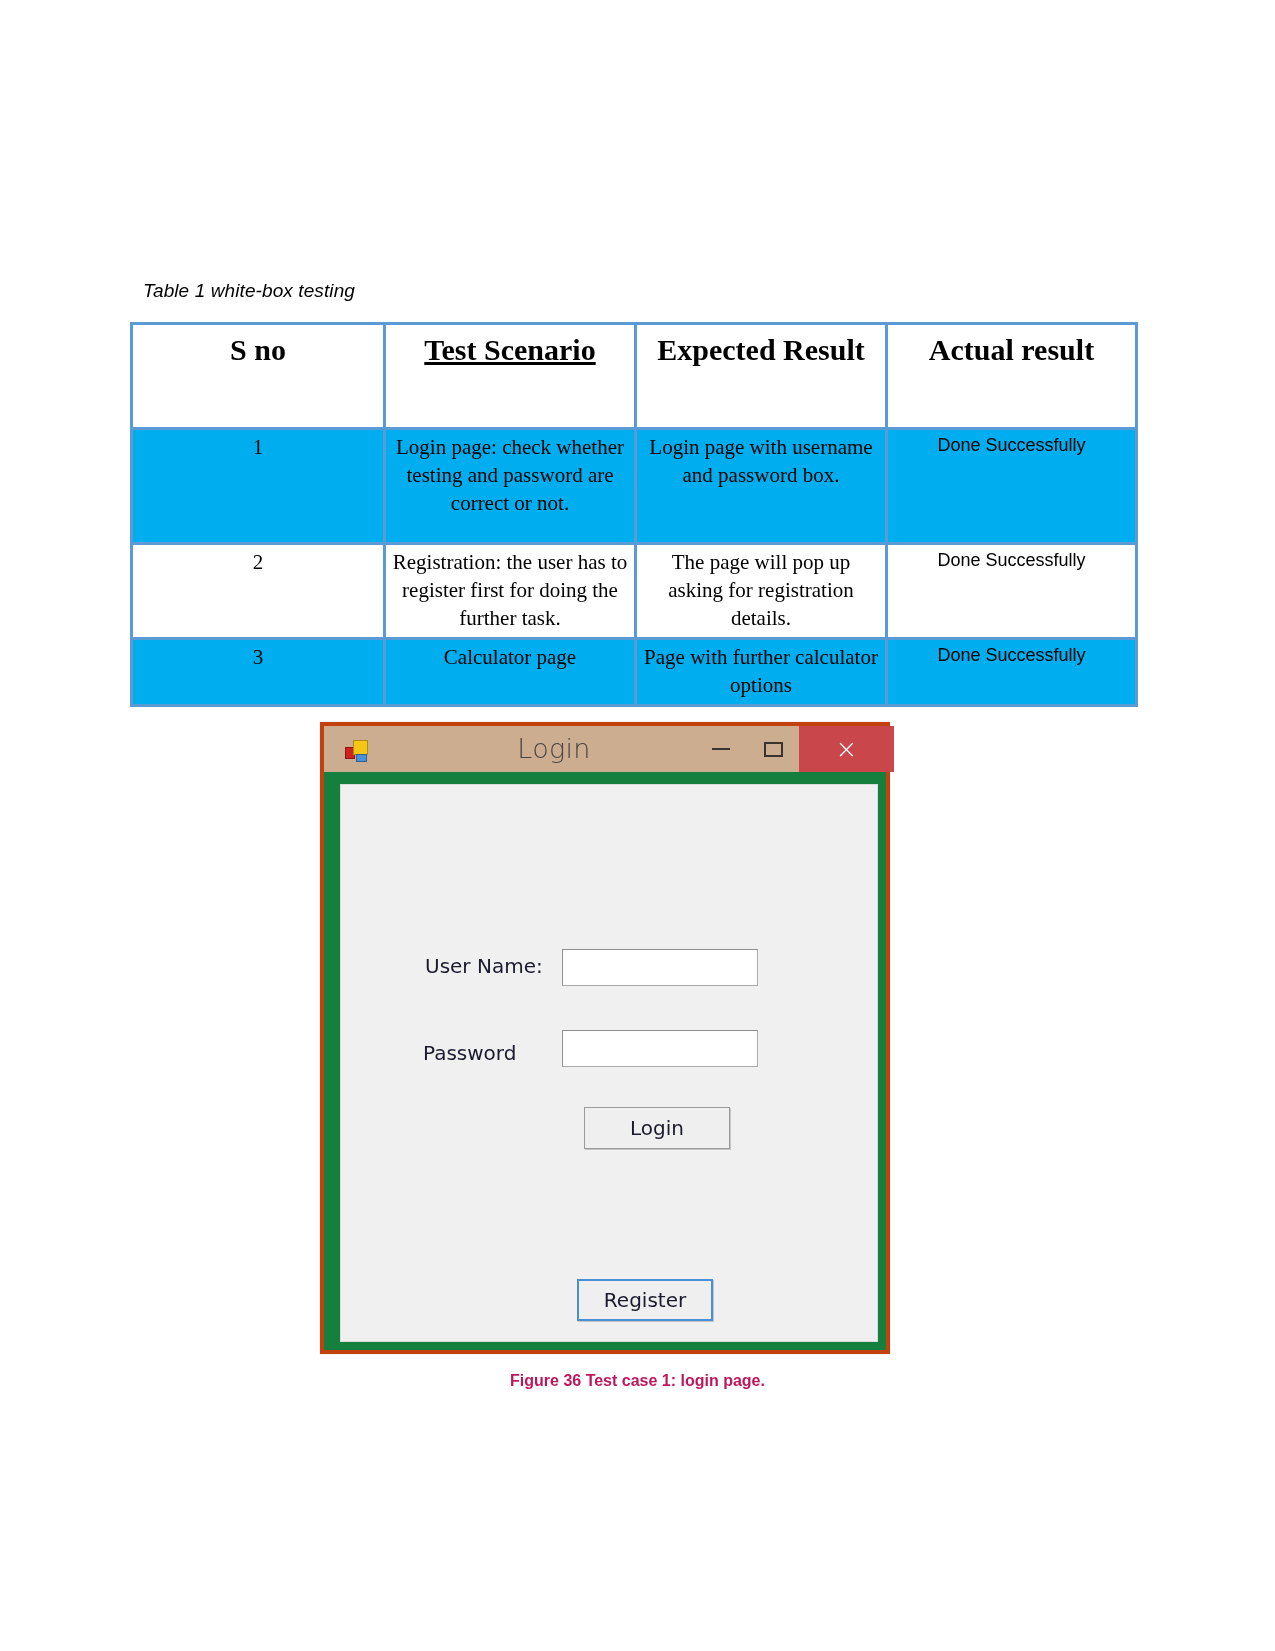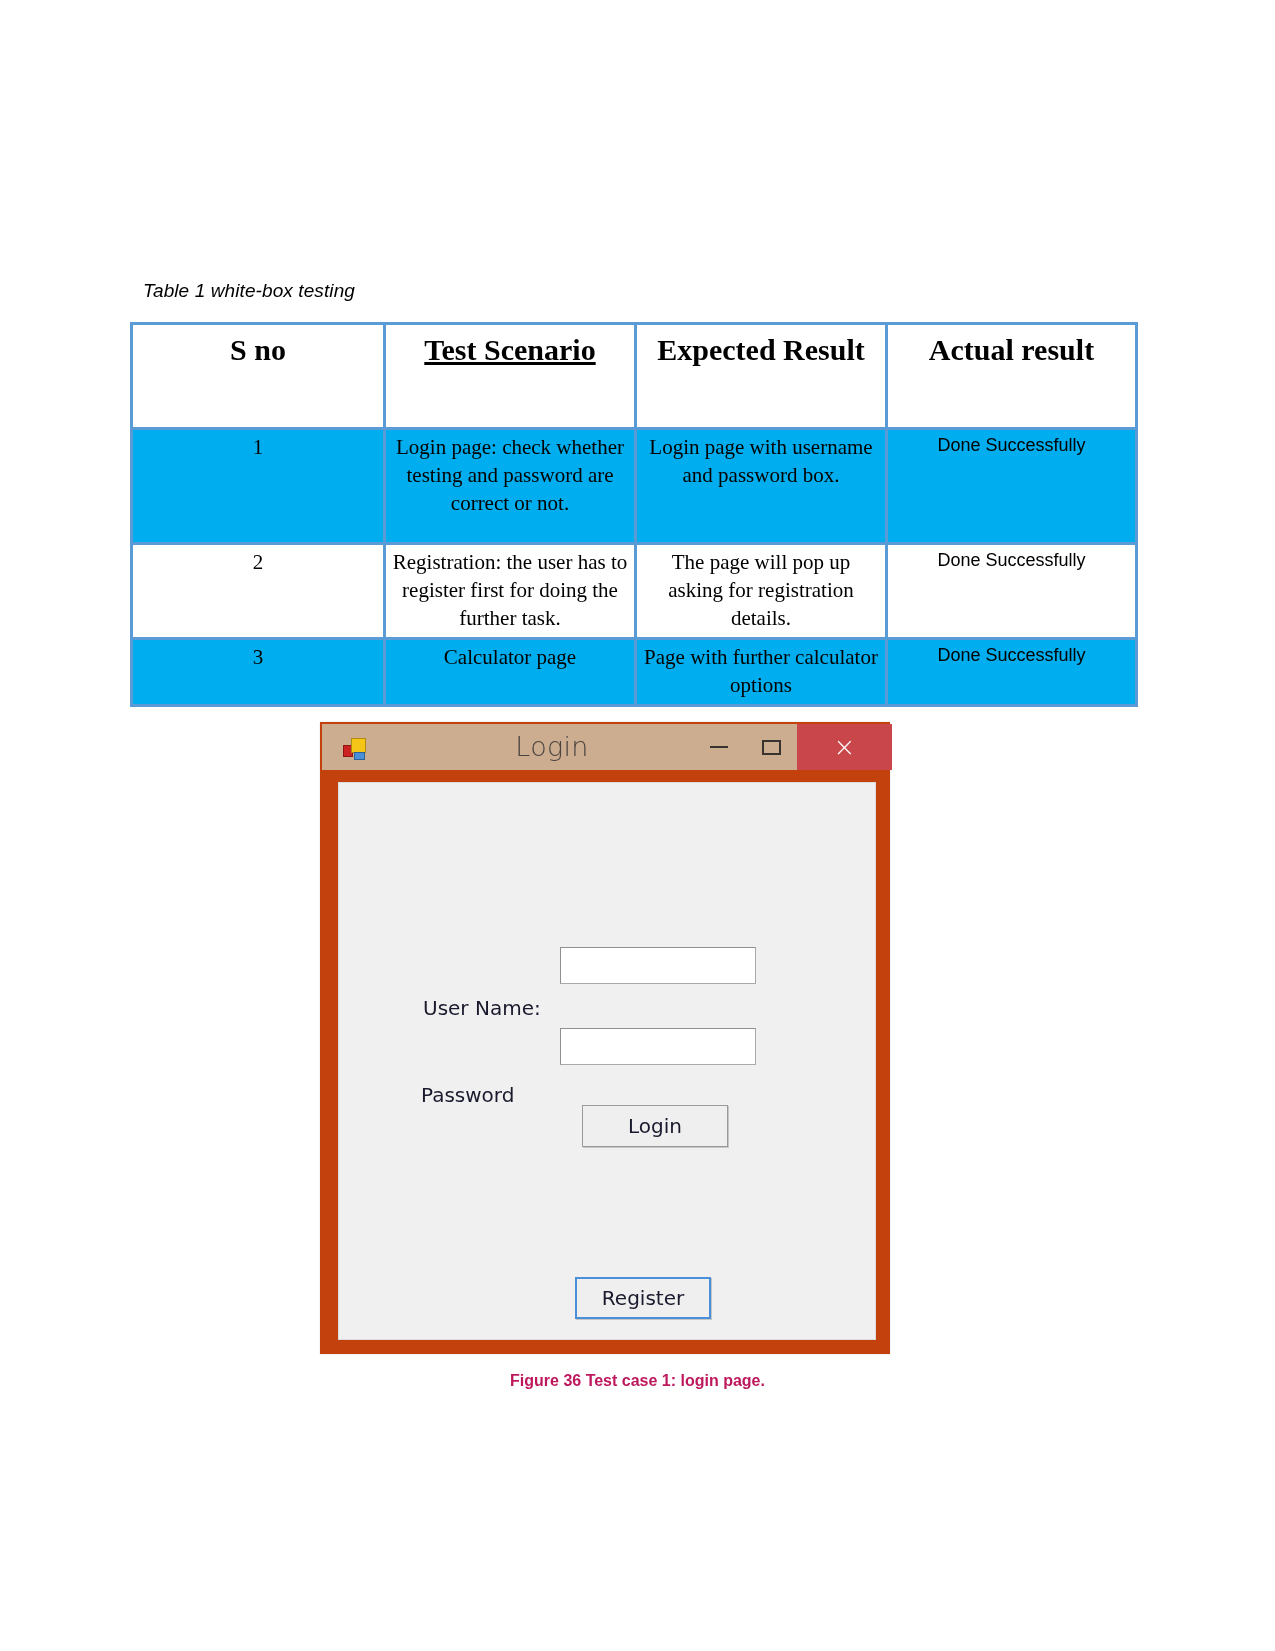--- a/index.html
+++ b/index.html
@@ -77,22 +77,22 @@
   .row-2 td { height: 76px; }
   .row-3 td { height: 50px; }
 
   
   .login-window {
     position: absolute;
     left: 320px;
     top: 722px;
     width: 570px;
     height: 632px;
-    background: #c2410c;
-    border: 2px solid #c2410c;
+    background: #15803d;
+    border: 4px solid #c2410c;
     box-sizing: border-box;
     box-shadow: 0 0 1px rgba(0,0,0,0.25);
   }
   .titlebar {
     position: absolute;
     left: 0; top: 0;
     width: 570px;
     height: 46px;
     background: #cdad90;
     display: flex;
@@ -187,21 +187,20 @@
     border: 1px solid #dcdcdc;
     box-sizing: border-box;
   }
 
   .field-label {
     position: absolute;
     font-family: "DejaVu Sans", sans-serif;
     font-size: 20px;
     color: #1a1a2e;
     white-space: nowrap;
-    margin-top: 44px;
   }
   .lbl-username { left: 84px; top: 169px; }
   .lbl-password { left: 82px; top: 256px; }
 
   .text-input {
     position: absolute;
     background: #ffffff;
     border: 1px solid #a9a9a9;
     border-top-color: #8f8f8f;
     border-left-color: #8f8f8f;

